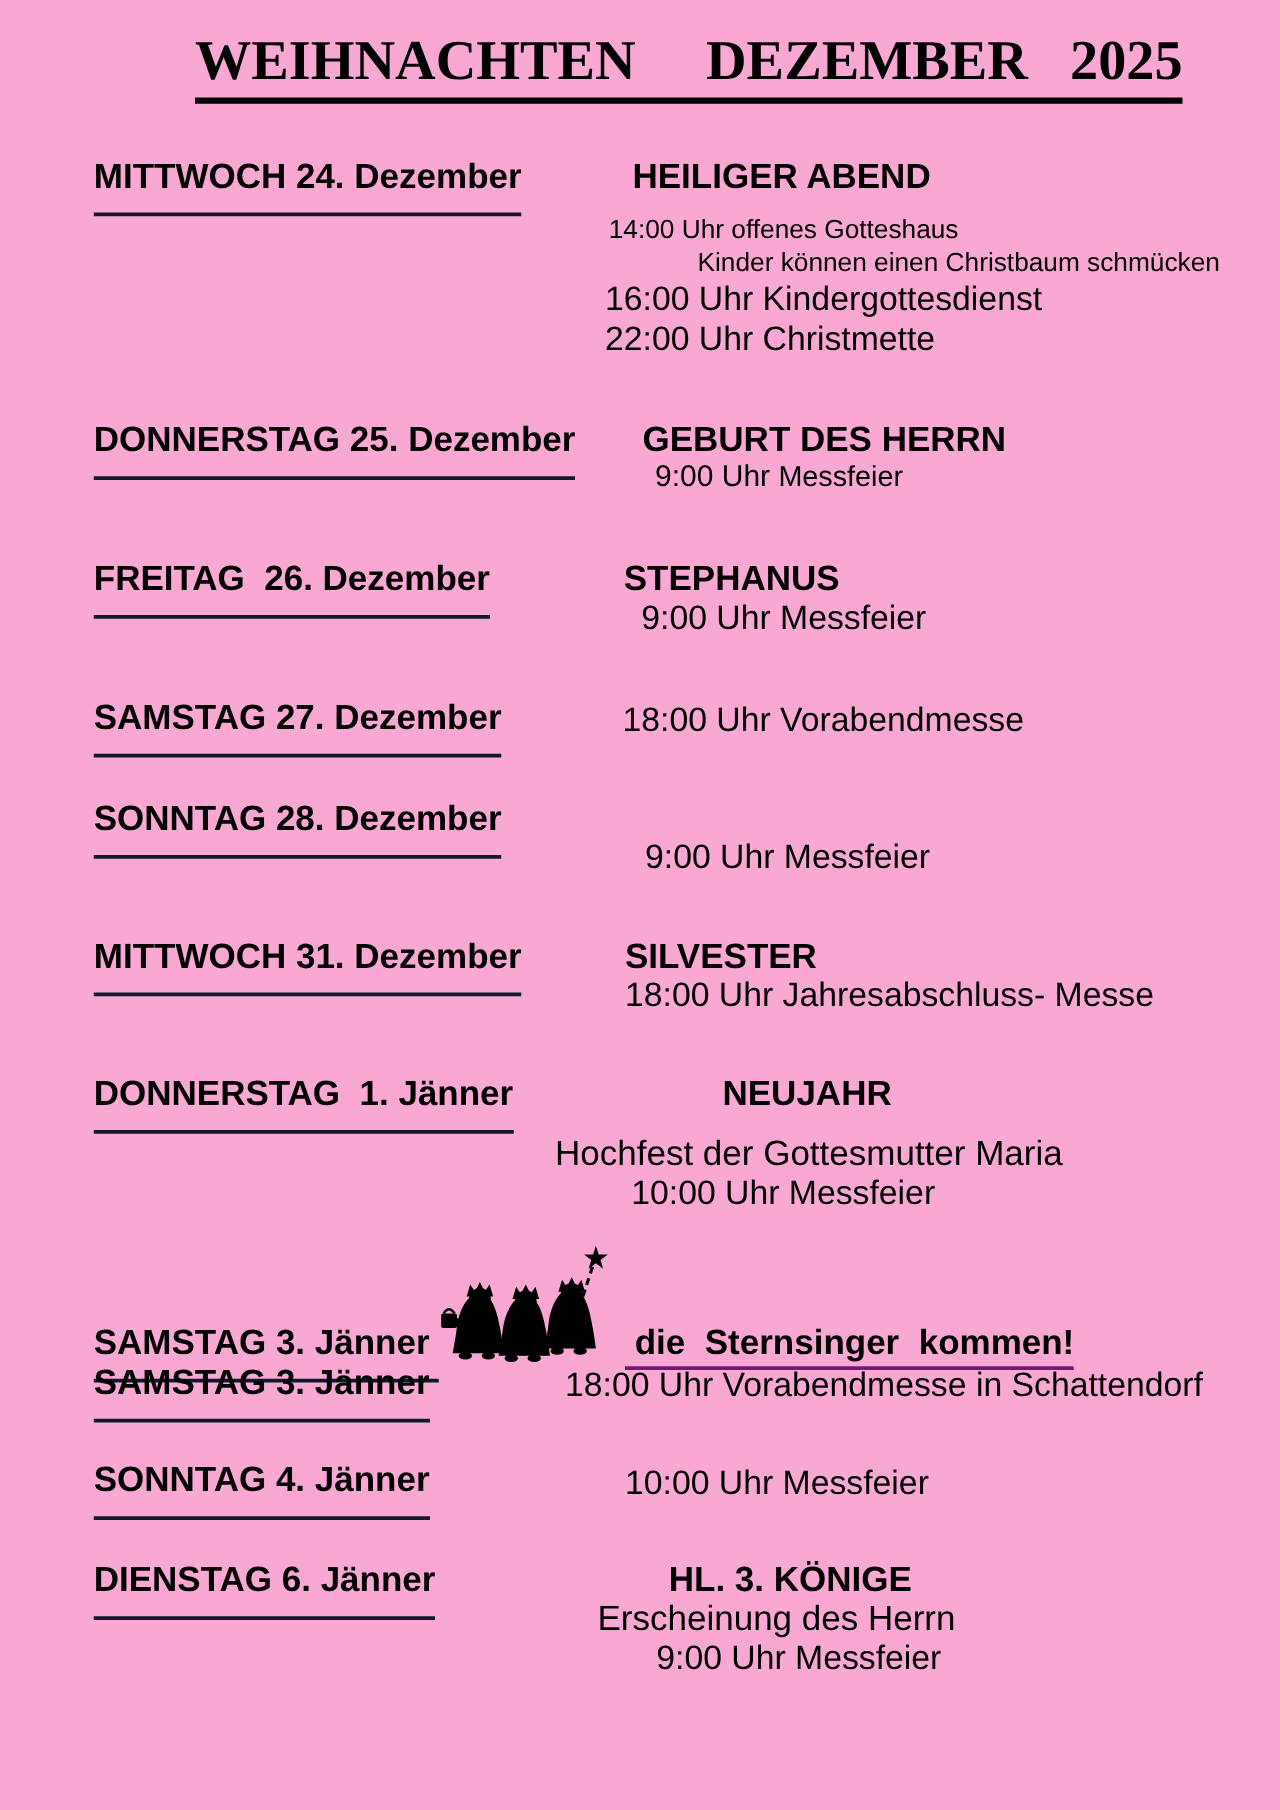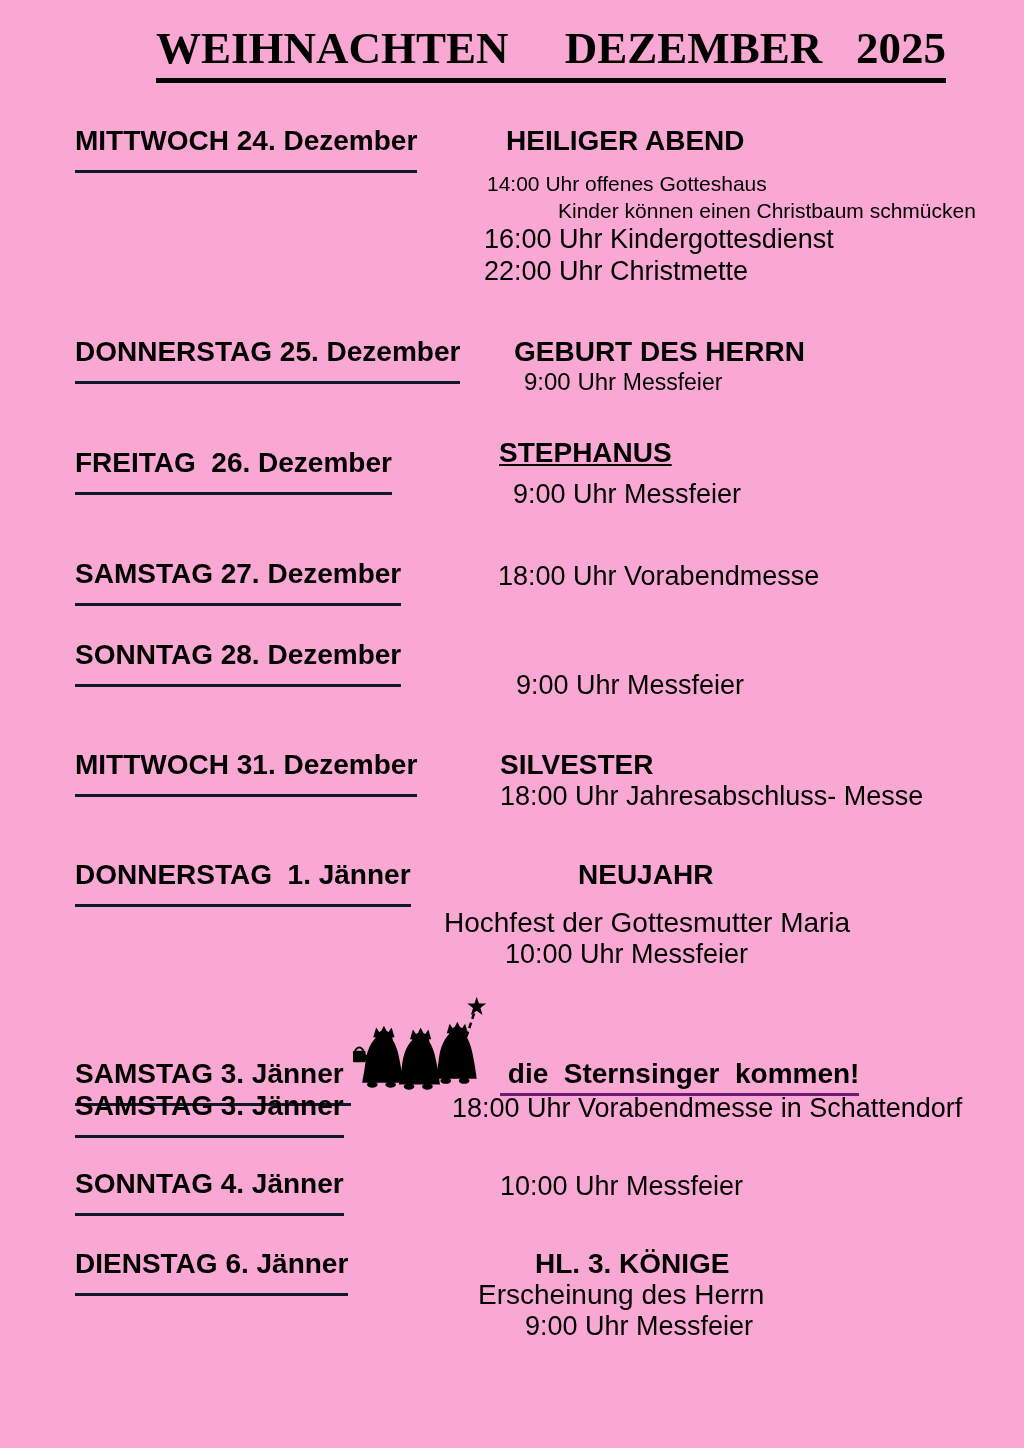--- a/index.html
+++ b/index.html
@@ -52,21 +52,21 @@
   <div class="abs sm" style="left:487px; top:172px;">14:00 Uhr offenes Gotteshaus</div>
   <div class="abs sm" style="left:518px; top:199px;margin-left:40px;">Kinder können einen Christbaum schmücken</div>
   <div class="abs ln" style="left:484px; top:225px;">16:00 Uhr Kindergottesdienst</div>
   <div class="abs ln" style="left:484px; top:257px;">22:00 Uhr Christmette</div>
 
   <div class="abs day" style="left:75px; top:337px;">DONNERSTAG 25. Dezember</div>
   <div class="abs ev" style="left:514px; top:337px;">GEBURT DES HERRN</div>
   <div class="abs" style="left:524px; top:369px;"><span class="ln" style="font-size:24px;">9:00 Uhr </span><span class="ln-small">Messfeier</span></div>
 
   <div class="abs day" style="left:75px; top:448px;">FREITAG  26. Dezember</div>
-  <div class="abs ev" style="left:499px; top:438px;text-decoration:underline;">STEPHANUS</div>
+  <div class="abs ev" style="left:499px; top:448px;">STEPHANUS</div>
   <div class="abs ln" style="left:513px; top:480px;">9:00 Uhr Messfeier</div>
 
   <div class="abs day" style="left:75px; top:559px;">SAMSTAG 27. Dezember</div>
   <div class="abs ln" style="left:498px; top:562px;">18:00 Uhr Vorabendmesse</div>
 
   <div class="abs day" style="left:75px; top:640px;">SONNTAG 28. Dezember</div>
   <div class="abs ln" style="left:516px; top:671px;">9:00 Uhr Messfeier</div>
 
   <div class="abs day" style="left:75px; top:750px;">MITTWOCH 31. Dezember</div>
   <div class="abs ev" style="left:500px; top:750px;">SILVESTER</div>

